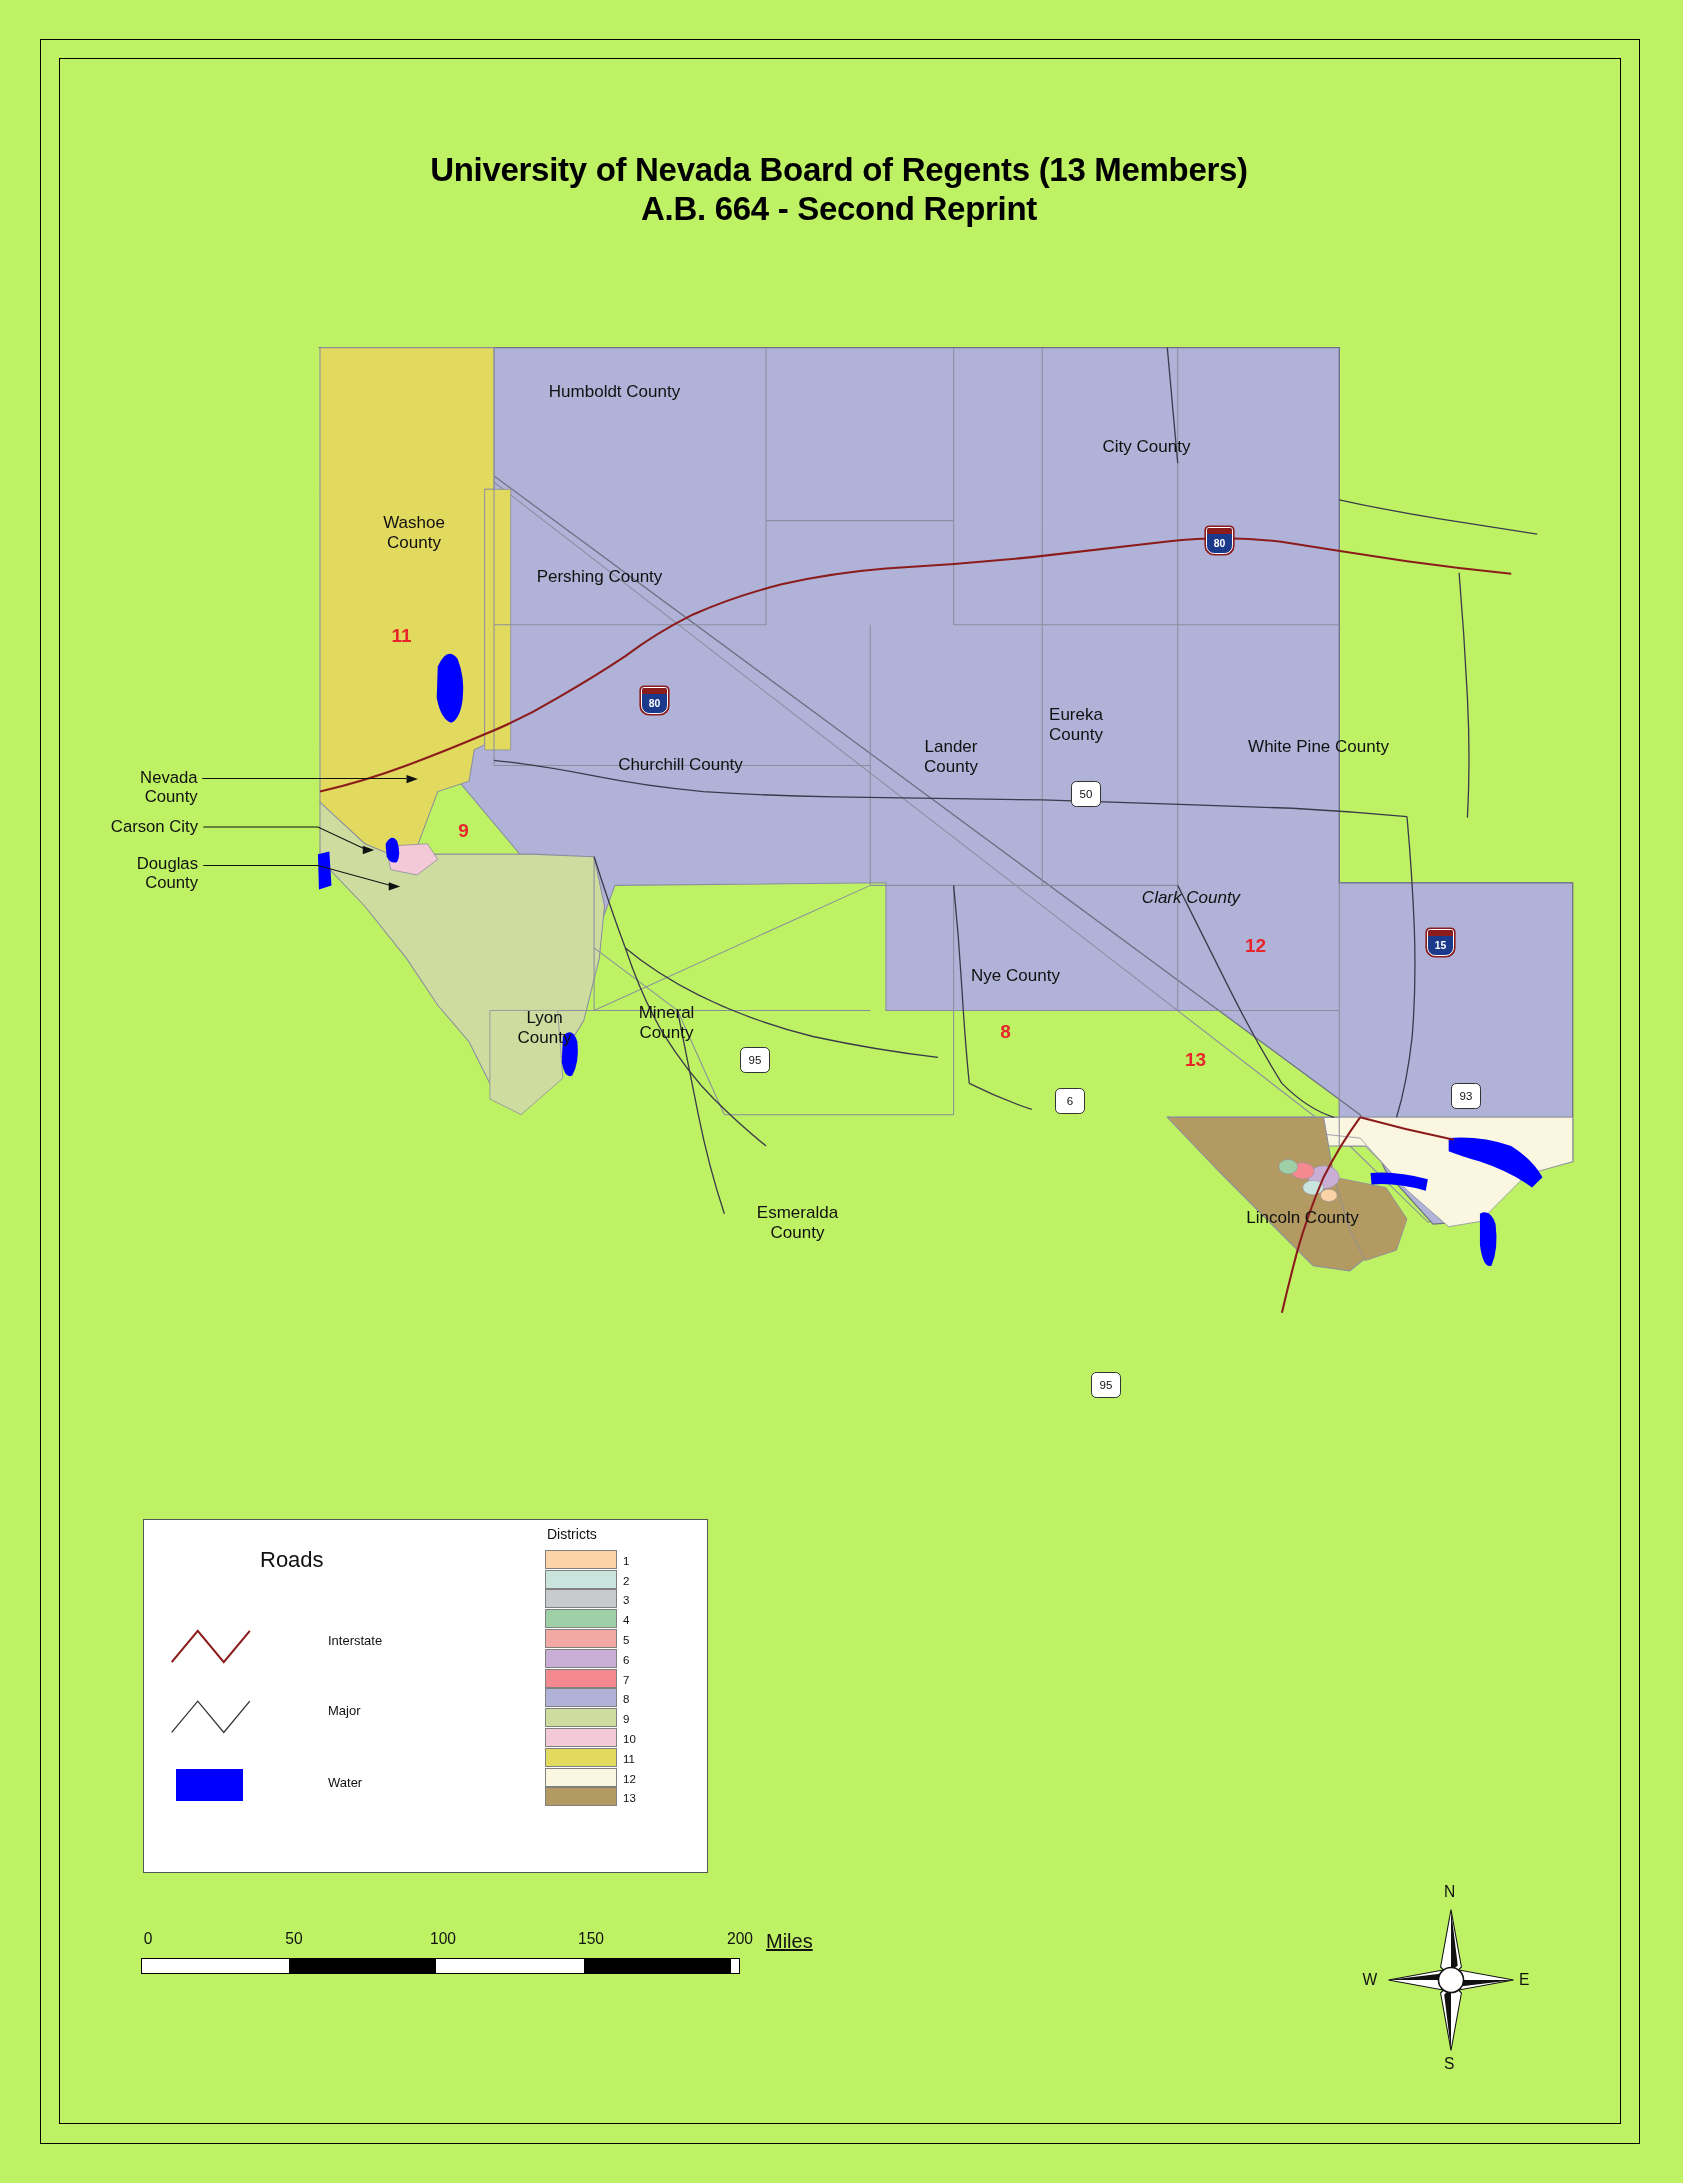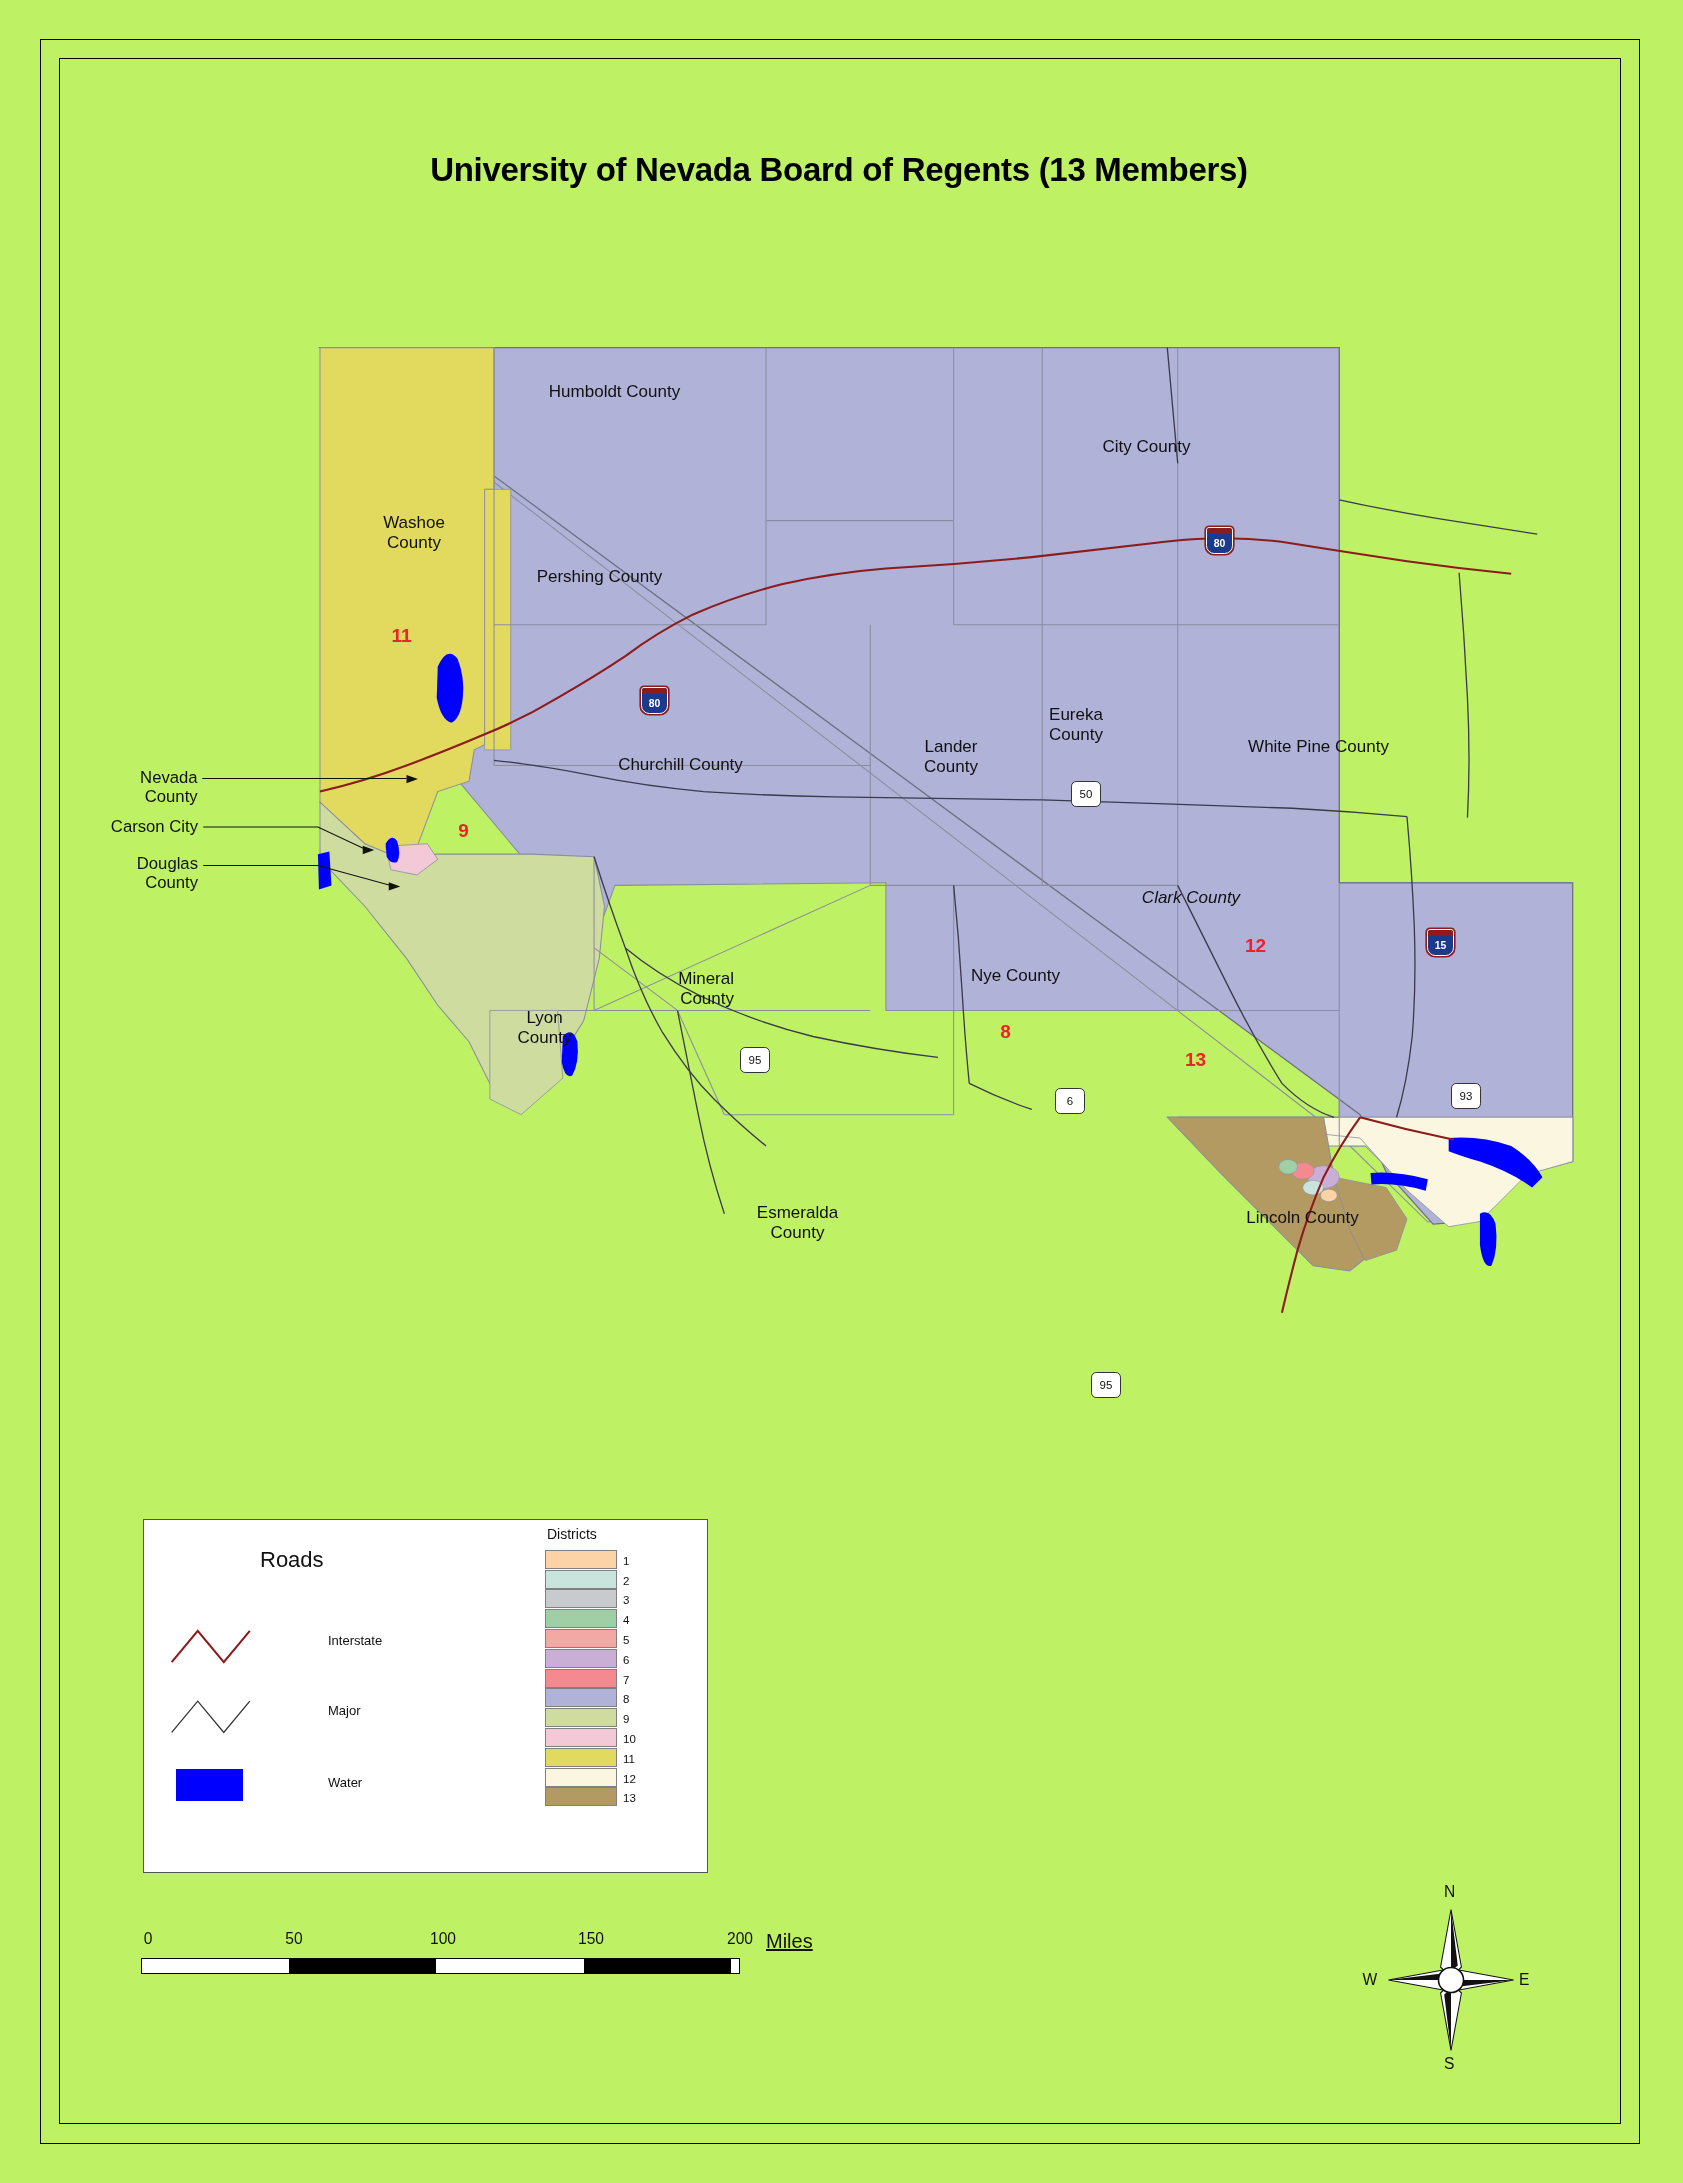--- a/index.html
+++ b/index.html
@@ -229,20 +229,21 @@
 </head>
 <body>
 
 <div class="page">
 
   <div class="border-outer"></div>
   <div class="border-inner"></div>
 
   <div class="title-block">
     <div class="title-line">University of Nevada Board of Regents (13 Members)</div>
+    <div class="title-line">A.B. 664 - Second Reprint</div>
   </div>
 
   <div class="map-area">
     <svg class="map-svg" width="1532" height="1209" viewBox="0 0 2940 2320" xmlns="http://www.w3.org/2000/svg">
       <defs>
         <clipPath id="nvclip">
           <path d="M474 28 L2430 28 L2430 1055 L2880 1055 L2880 1630 L2700 1660 L2560 1672 L2510 1560 L2430 1560 L2430 1055 L2430 1560 L2050 1560 Z"></path>
         </clipPath>
       </defs>
 
@@ -359,21 +360,21 @@
 County</div>
     <div class="county-label" style="left:417px; top:234px; width:219px;">Pershing County</div>
     <div class="county-label" style="left:498px; top:422px; width:219px;">Churchill County</div>
     <div class="county-label" style="left:818px; top:372px; width:120px;margin-top:32px;">Lander
 County</div>
     <div class="county-label" style="left:943px; top:372px; width:120px;">Eureka
 County</div>
     <div class="county-label" style="left:1123px; top:404px; width:245px;">White Pine County</div>
     <div class="county-label" style="left:414px; top:675px; width:115px;">Lyon
 County</div>
-    <div class="county-label" style="left:526px; top:636px; width:135px;text-align:right;">Mineral
+    <div class="county-label" style="left:526px; top:670px; width:135px;">Mineral
 County</div>
     <div class="county-label" style="left:854px; top:633px; width:177px;">Nye County</div>
     <div class="county-label" style="left:641px; top:870px; width:167px;">Esmeralda
 County</div>
     <div class="county-label" style="left:1115px; top:875px; width:229px;">Lincoln County</div>
     <div class="county-label" style="left:1019px; top:555px; width:198px; top:555px;font-style:italic;">Clark County</div>
 
     <div class="leader-label" style="left:-10.4px; top:435px; width:135px;">Nevada
 County</div>
     <div class="leader-label" style="left:-42px; top:484px; width:167px;">Carson City</div>

